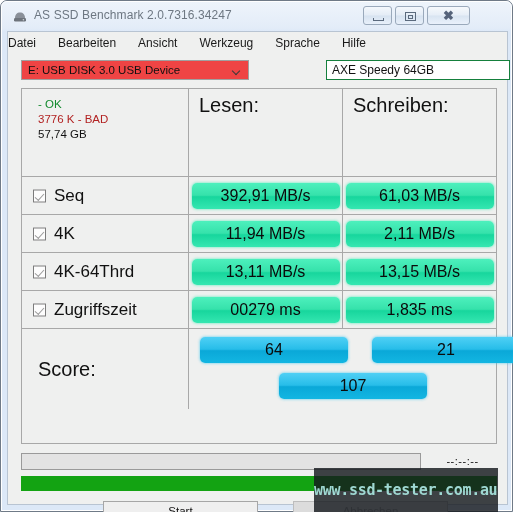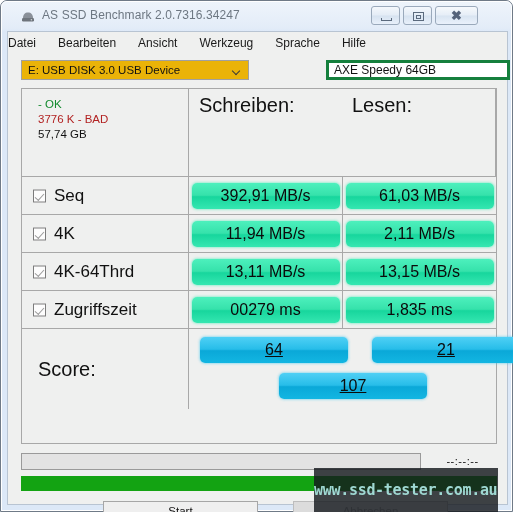--- a/index.html
+++ b/index.html
@@ -32,21 +32,21 @@
     box-sizing: border-box;
     border: 1px solid #ffffff;
     border-top-left-radius: 6px;
     border-top-right-radius: 6px;
     background: linear-gradient(to bottom, #eef4fb 0px, #e3ecf8 26px, #dce8f7 30px);
   }
 
   
   .titlebar {
     position: absolute;
-    left: 8px; top: 0;
+    left: 0; top: 0;
     width: 472px;
     height: 29px;
     text-decoration: underline;
   }
   .title-icon {
     position: absolute;
     left: 10px; top: 7px;
     width: 16px; height: 16px;
   }
   .title-text {
@@ -142,21 +142,21 @@
     left: 13px; top: 28px;
     width: 476px;
     height: 20px;
   }
   .combo {
     position: absolute;
     top: 0;
     height: 20px;
     box-sizing: border-box;
     border: 1px solid #a0a0a0;
-    background: #eab308;
+    background: #ef4444;
     font-size: 11.5px;
     color: #111;
     line-height: 18px;
   }
   .combo .lbl {
     position: absolute;
     left: 6px; top: 0;
     line-height: 18px;
     white-space: nowrap;
   }
@@ -175,21 +175,21 @@
     transform: rotate(-45deg);
   }
   #combo-device { left: 0; width: 228px; }
   #combo-size   { left: 234px; width: 64px; }
   .textfield {
     position: absolute;
     left: 305px; top: 0;
     width: 184px;
     height: 20px;
     box-sizing: border-box;
-    border: 3px solid #15803d;
+    border: 1px solid #15803d;
     background: #ffffff;
     font-size: 12px;
     color: #111;
     line-height: 18px;
     padding-left: 5px;
   }
 
   
   .grid {
     position: absolute;
@@ -290,21 +290,20 @@
     color: #0b0b0b;
     white-space: nowrap;
   }
   .bar.green {
     background: linear-gradient(to bottom, #4df0bd 0%, #36e2ab 47%, #17d69d 53%, #35e7b1 100%);
     box-shadow: 0 0 3px rgba(60,235,180,.9);
   }
   .bar.blue {
     background: linear-gradient(to bottom, #4fd0f5 0%, #27bde9 47%, #0aa8d8 53%, #13b6e2 100%);
     box-shadow: 0 0 3px rgba(60,200,240,.9);
-    text-decoration: underline;
   }
 
   
   .row-score { height: 80px; }
   .score-label {
     padding-left: 16px;
     font-size: 20px;
     color: #111;
   }
   .score-area {
@@ -435,25 +434,25 @@
       <div class="grid">
 
         <div class="grow row-head">
           <div class="gcell-label">
             <div class="devinfo">
               <div class="ok">- OK</div>
               <div class="bad">3776 K - BAD</div>
               <div>57,74 GB</div>
             </div>
           </div>
+          <div class="gcell-val">
+            <div class="colhead">Lesen:</div>
+          </div>
           <div class="gcell-val lastcol">
             <div class="colhead">Schreiben:</div>
-          </div>
-          <div class="gcell-val">
-            <div class="colhead">Lesen:</div>
           </div>
         </div>
 
         <div class="grow row-meas">
           <div class="gcell-label">
             <span class="chk"></span>
             <span class="meas-label">Seq</span>
           </div>
           <div class="gcell-val">
             <div class="bar green">392,91 MB/s</div>

